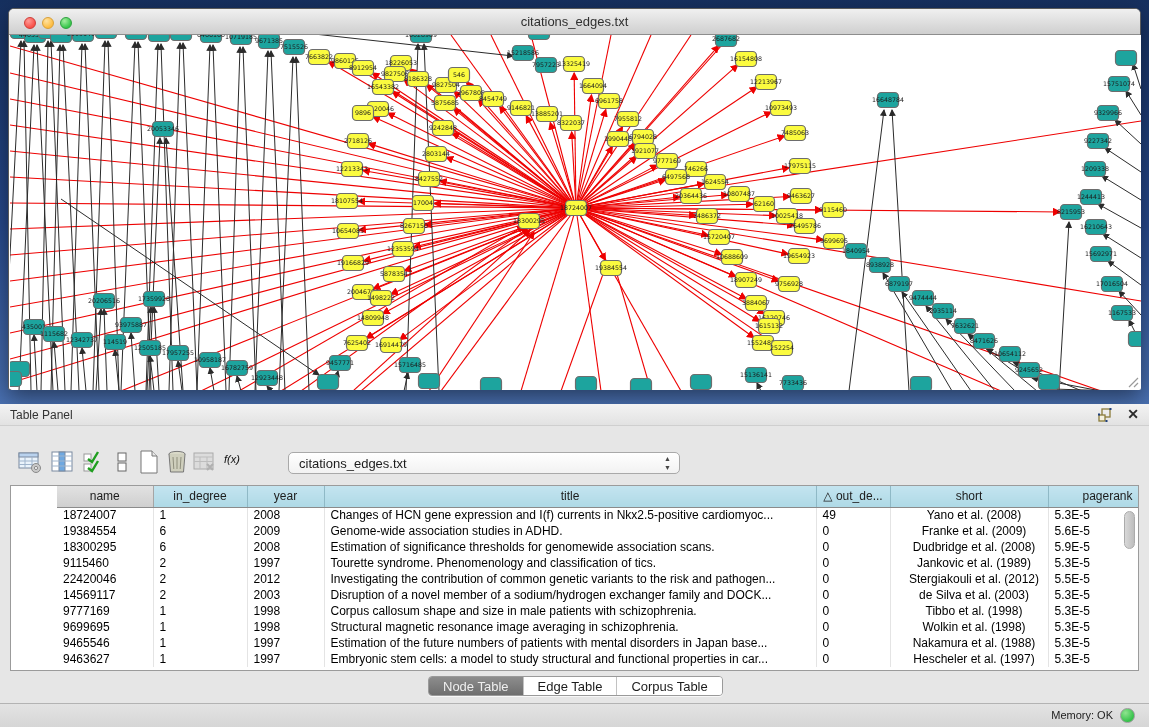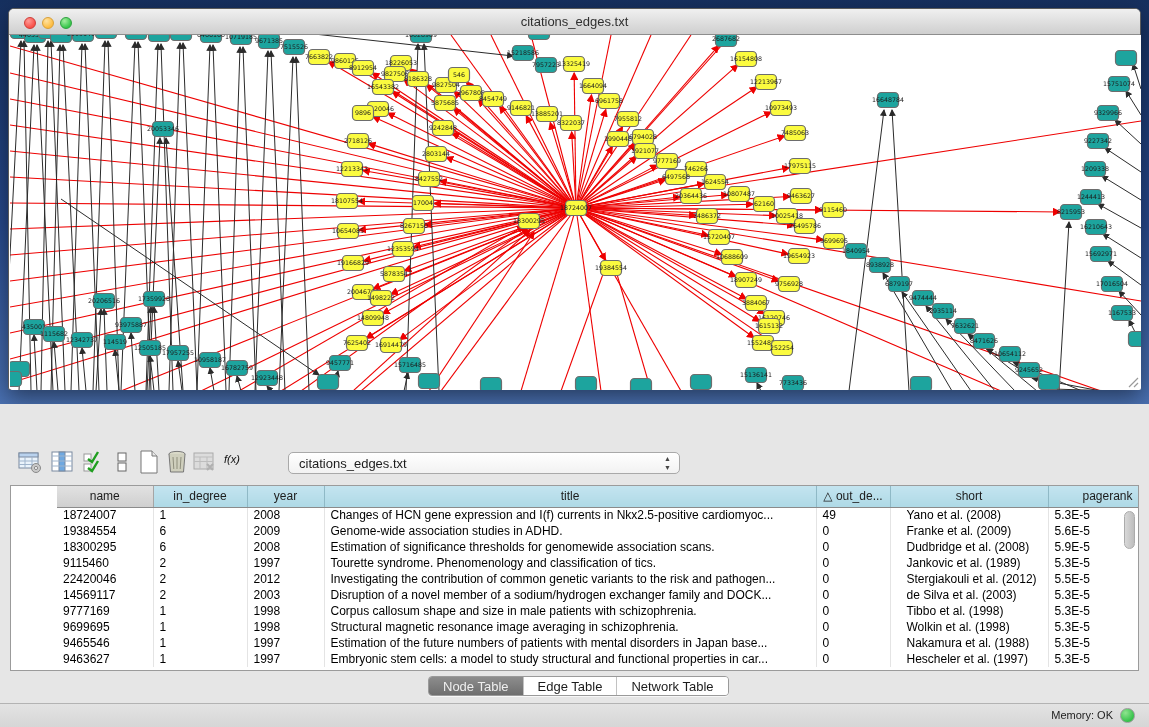--- a/index.html
+++ b/index.html
@@ -48,21 +48,21 @@
 
   #grid-box { position:absolute; left:10px; top:81px; width:1129px; height:186px;
     background:#fff; border:1px solid #9b9b9b; overflow:hidden; }
   table { border-collapse:collapse; table-layout:fixed; width:1110px; font-size:12px;margin-left:46px; }
   th { height:21px; font-weight:normal; color:#1c1c1c;
     background:linear-gradient(180deg,#c3e4ef,#aed9e6);
     border-right:1px solid #8fb9c6; border-bottom:1px solid #8b8b8b; text-align:center; }
   th.gray { background:linear-gradient(180deg,#e2e2e2,#cfcfcf); border-right:1px solid #a5a5a5; }
   td { height:16px; padding:0 6px; color:#000; white-space:nowrap; overflow:hidden;
     border-right:1px solid #e4e4e4; }
-  td.c { text-align:left;padding-left:16px; }
+  td.c { text-align:center;padding-left:16px; }
   #vscroll { position:absolute; right:2px; top:24px; width:13px; height:158px; }
   #vthumb { position:absolute; left:1px; top:1px; width:11px; height:38px;
     background:linear-gradient(90deg,#d8d8d8,#bdbdbd); border:1px solid #ababab; border-radius:6px; }
 
   #tabs { position:absolute; left:428px; top:272px; height:20px; display:flex;
     border:1px solid #9a9a9a; border-radius:4px; overflow:hidden;
     box-shadow:0 1px 0 rgba(255,255,255,.7); }
   .tab { padding:0 14px; font-size:13px; line-height:19px; background:#fff; color:#1c1c1c;
     border-left:1px solid #c2c2c2; }
   .tab:first-child { border-left:none; }
@@ -827,20 +827,31 @@
             </g>
           </g>
       </svg>
       <svg id="resize-grip" viewBox="0 0 14 14">
         <path d="M13 4 L4 13 M13 9 L9 13" stroke="#9a9a9a" stroke-width="1.2" fill="none"></path>
       </svg>
     </div>
   </div>
 
   <div id="table-panel">
+    <div id="panel-header">
+      <span id="panel-title">Table Panel</span>
+      <svg id="float-btn" viewBox="0 0 16 16">
+        <rect x="5" y="2" width="8" height="8" fill="none" stroke="#8a7b3a" stroke-width="1.3"></rect>
+        <rect x="2" y="8" width="6" height="6" fill="#f4f1df" stroke="#8a7b3a" stroke-width="1.3"></rect>
+        <rect x="12.5" y="1" width="2" height="2" fill="#1f3f7a"></rect>
+        <rect x="1" y="6.5" width="2" height="2" fill="#1f3f7a"></rect>
+        <rect x="8.5" y="13" width="2" height="2" fill="#1f3f7a"></rect>
+      </svg>
+      <span id="close-btn">✕</span>
+    </div>
 
     <div id="toolbar">
       <svg class="tb-icon" style="left:18px" viewBox="0 0 24 24">
         <rect x="1" y="3" width="19" height="15" fill="#eaf3fb" stroke="#7a8aa0"></rect>
         <rect x="1" y="3" width="19" height="4" fill="#b9d2ee" stroke="#7a8aa0"></rect>
         <path d="M1 11 h19 M1 14.5 h19 M7 7 v11 M14 7 v11" stroke="#9fb4cc" fill="none"></path>
         <circle cx="18" cy="18" r="4.5" fill="#c9c9c9" stroke="#8a8a8a"></circle>
         <circle cx="18" cy="18" r="1.6" fill="#f2f2f2" stroke="#8a8a8a"></circle>
       </svg>
       <svg class="tb-icon" style="left:50px" viewBox="0 0 24 24">
@@ -997,21 +1008,21 @@
           </tbody>
       </table>
       <div id="vscroll">
         <div id="vthumb"></div>
       </div>
     </div>
 
     <div id="tabs">
         <div class="tab sel">Node Table</div>
         <div class="tab">Edge Table</div>
-        <div class="tab">Network Table</div>
+        <div class="tab">Corpus Table</div>
       </div>
 
     <div id="footer">
       <span id="mem-label">Memory: OK</span>
       <span id="mem-led"></span>
     </div>
   </div>
 </div>
 
 </body></html>

